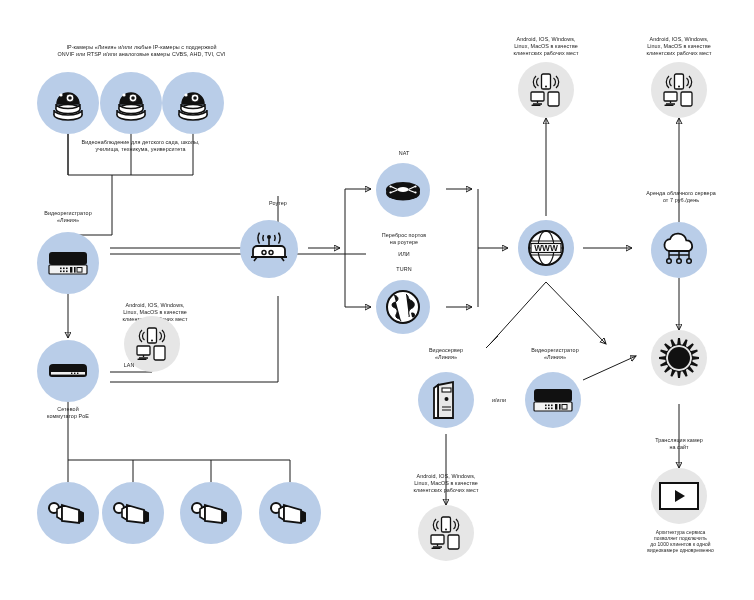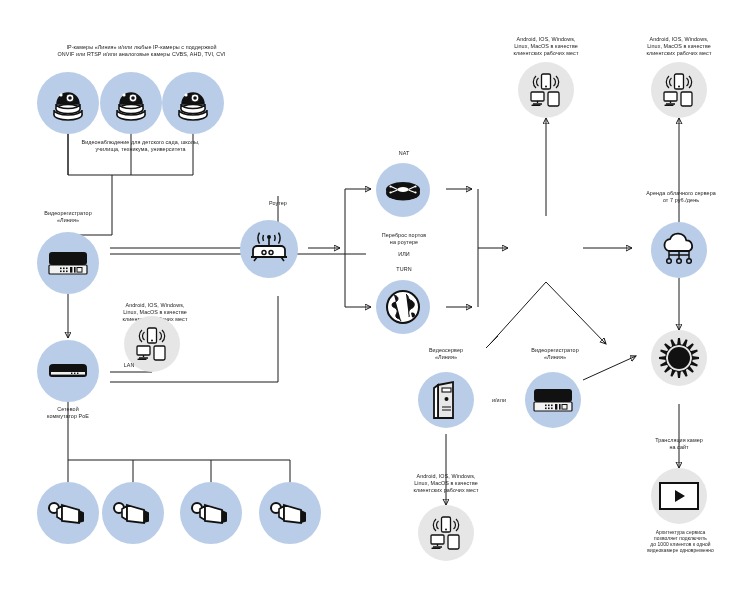--- a/index.html
+++ b/index.html
@@ -265,20 +265,30 @@
 
   <div class="circle c-blue" style="left:376px;top:280px;width:54px;height:54px;">
     <svg class="ico" width="38" height="38" viewBox="0 0 38 38">
       <circle cx="19" cy="19" r="16" fill="#fff" stroke="#111" stroke-width="2"></circle>
       <path d="M10 7 c4 1 5 4 3 6 c-2 2-5 1-5 4 c0 3 4 2 5 5 c1 3-2 4-1 7 c1 2 4 1 5 4" fill="#111" stroke="#111" stroke-width="1"></path>
       <path d="M22 6 c3 2 2 5 4 6 c3 1 5 3 4 6 c-1 3-4 2-5 5 c-1 3 1 4 0 6" fill="#111" stroke="#111" stroke-width="1"></path>
       <path d="M27 25 c2-1 4 0 4 2 c0 2-2 3-3 2z" fill="#111"></path>
     </svg>
   </div>
 
+  <div class="circle c-blue" style="left:518px;top:220px;width:56px;height:56px;">
+    <svg class="ico" width="42" height="42" viewBox="0 0 42 42">
+      <circle cx="21" cy="21" r="17" fill="#fff" stroke="#111" stroke-width="2"></circle>
+      <ellipse cx="21" cy="21" rx="8" ry="17" fill="none" stroke="#111" stroke-width="1.2"></ellipse>
+      <path d="M5 14 h32 M5 28 h32 M4 21 h34" stroke="#111" stroke-width="1.2" fill="none"></path>
+      <rect x="6" y="16.5" width="30" height="9" fill="#fff" stroke="none"></rect>
+      <rect x="6" y="16.5" width="30" height="9" fill="none" stroke="#111" stroke-width="1.2"></rect>
+      <text x="21" y="23.8" font-family="'Liberation Sans',sans-serif" font-size="8.4" font-weight="bold" text-anchor="middle" fill="#111">WWW</text>
+    </svg>
+  </div>
 
   <div class="lbl" style="left:495px;top:36px;width:102px;">Android, IOS, Windows,
 Linux, MacOS в качестве
 клиентских рабочих мест</div>
   <div class="circle c-gray" style="left:518px;top:62px;width:56px;height:56px;">
     <svg class="ico" width="40" height="40" viewBox="0 0 40 40">
       <rect x="15.5" y="4" width="9" height="15" rx="1.6" fill="#fff" stroke="#111" stroke-width="1.3"></rect>
       <circle cx="20" cy="16.5" r="1" fill="#111"></circle>
       <path d="M12.5 8 a5 5 0 0 0 0 8 M10 6 a8 8 0 0 0 0 12" stroke="#111" stroke-width="1.2" fill="none"></path>
       <path d="M27.5 8 a5 5 0 0 1 0 8 M30 6 a8 8 0 0 1 0 12" stroke="#111" stroke-width="1.2" fill="none"></path>

